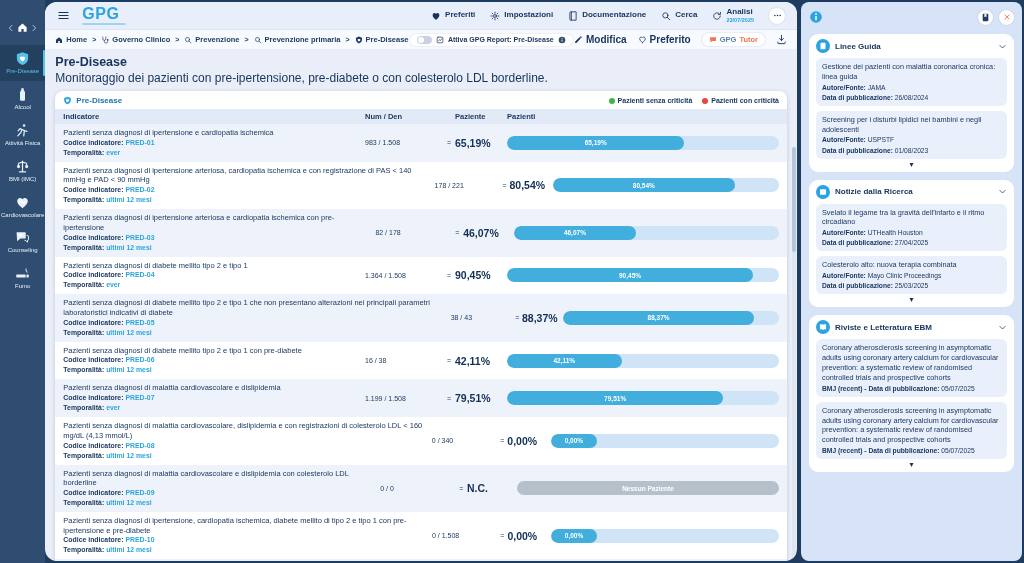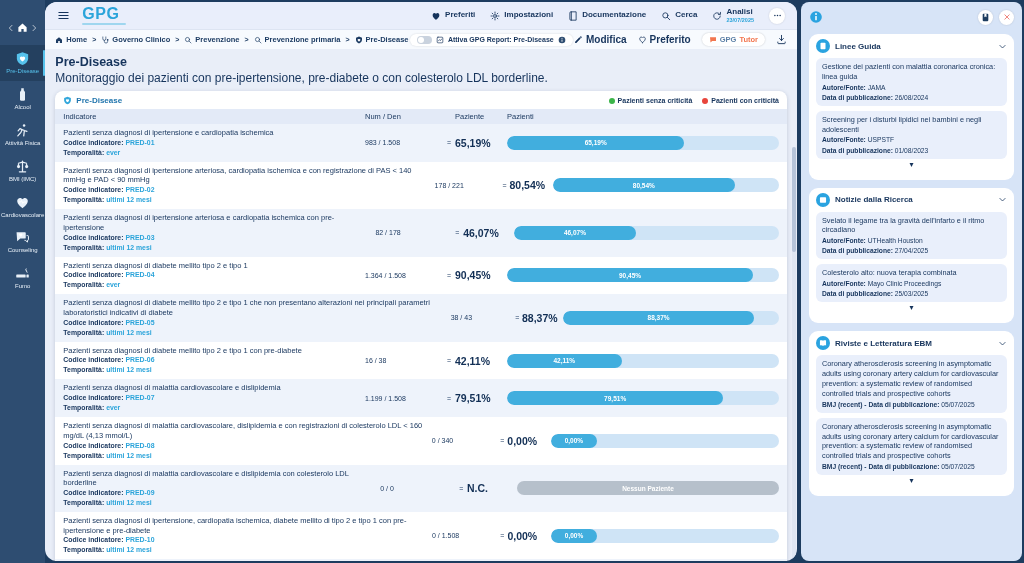--- a/index.html
+++ b/index.html
@@ -49,21 +49,21 @@
   .page-title { font-size:12.5px; font-weight:bold; color:#16345c; }
   .page-sub { font-size:12px; margin-top:2px; color:#16345c; }
 
   .card { margin-top:6px; background:#fff; border-radius:8px; box-shadow:0 1px 4px rgba(20,40,80,.18); overflow:hidden; }
   .card-head { display:flex; align-items:center; padding:5px 8px 4px; }
   .card-title { display:flex; align-items:center; gap:4px; font-size:8px; font-weight:bold; color:#2175ad; }
   .legend { margin-left:auto; display:flex; align-items:center; gap:10px; }
   .leg-item { display:flex; align-items:center; gap:3px; font-size:7px; font-weight:bold; color:#16345c; }
   .leg-dot { width:6px; height:6px; border-radius:50%; }
 
-  .thead { display:flex; align-items:center; background:#e3eaf7; padding:3px 8px; font-size:7.5px; font-weight:normal; color:#16345c; }
+  .thead { display:flex; align-items:center; background:#e3eaf7; padding:3px 8px; font-size:7.5px; font-weight:bold; color:#16345c; }
   .col-ind { flex:1 1 auto; min-width:0; padding-right:8px; }
   .col-num { width:78px; text-align:left; }
   .col-per { width:64px; padding-left:12px; }
   .col-eq  { width:12px; text-align:center; font-size:7px; }
   .col-pct { width:52px; }
   .col-bar { width:272px; }
 
   .row { display:flex; align-items:center; padding:4px 8px; }
   .row.stripe { background:#eef3fb; }
   .r-title { font-size:7.5px; line-height:1.3; color:#16345c; }
@@ -80,21 +80,21 @@
 
   .scroll-track { position:absolute; right:1px; top:98px; width:4px; height:440px; background:#dfe6f2; border-radius:2px; }
   .scroll-thumb { width:100%; height:105px; background:#b7c5da; border-radius:2px; }
 
   
   .rpanel { flex:0 0 221px; margin:2px 2px 2px 0; background:#d7e4f7; border-radius:8px; padding:6px 8px; overflow:hidden; }
   .rp-top { display:flex; align-items:center; height:18px; }
   .rp-info { background:none; border:none; color:#2aa3e0; display:flex; }
   .rp-top-right { margin-left:auto; display:flex; gap:6px; }
   .rp-round { width:15px; height:15px; border-radius:50%; background:#fff; border:none; display:flex; align-items:center; justify-content:center; box-shadow:0 0 2px rgba(0,0,0,.15); }
-  .rp-card { background:#fff; border-radius:9px; padding:5px 7px 11px; margin-top:8px; }
+  .rp-card { background:#fff; border-radius:9px; padding:5px 7px 3px; margin-top:8px; }
   .rp-head { display:flex; align-items:center; gap:5px; }
   .rp-ico { width:14px; height:14px; border-radius:50%; background:#2aa3e0; color:#fff; display:flex; align-items:center; justify-content:center; }
   .rp-title { font-size:8px; font-weight:bold; color:#16345c; }
   .rp-chev { margin-left:auto; background:none; border:none; color:#16345c; display:flex; }
   .rp-item { background:#e9effb; border-radius:6px; padding:4px 6px; margin-top:5px; }
   .rp-it { font-size:7.3px; line-height:1.35; color:#16345c; }
   .rp-meta { font-size:6.7px; line-height:1.35; color:#16345c; margin-top:1px; }
   .rp-meta b { font-weight:bold; }
   .rp-caret { display:block; margin:2px auto 0; background:none; border:none; color:#16345c; font-size:8px; line-height:1; }
 </style>

